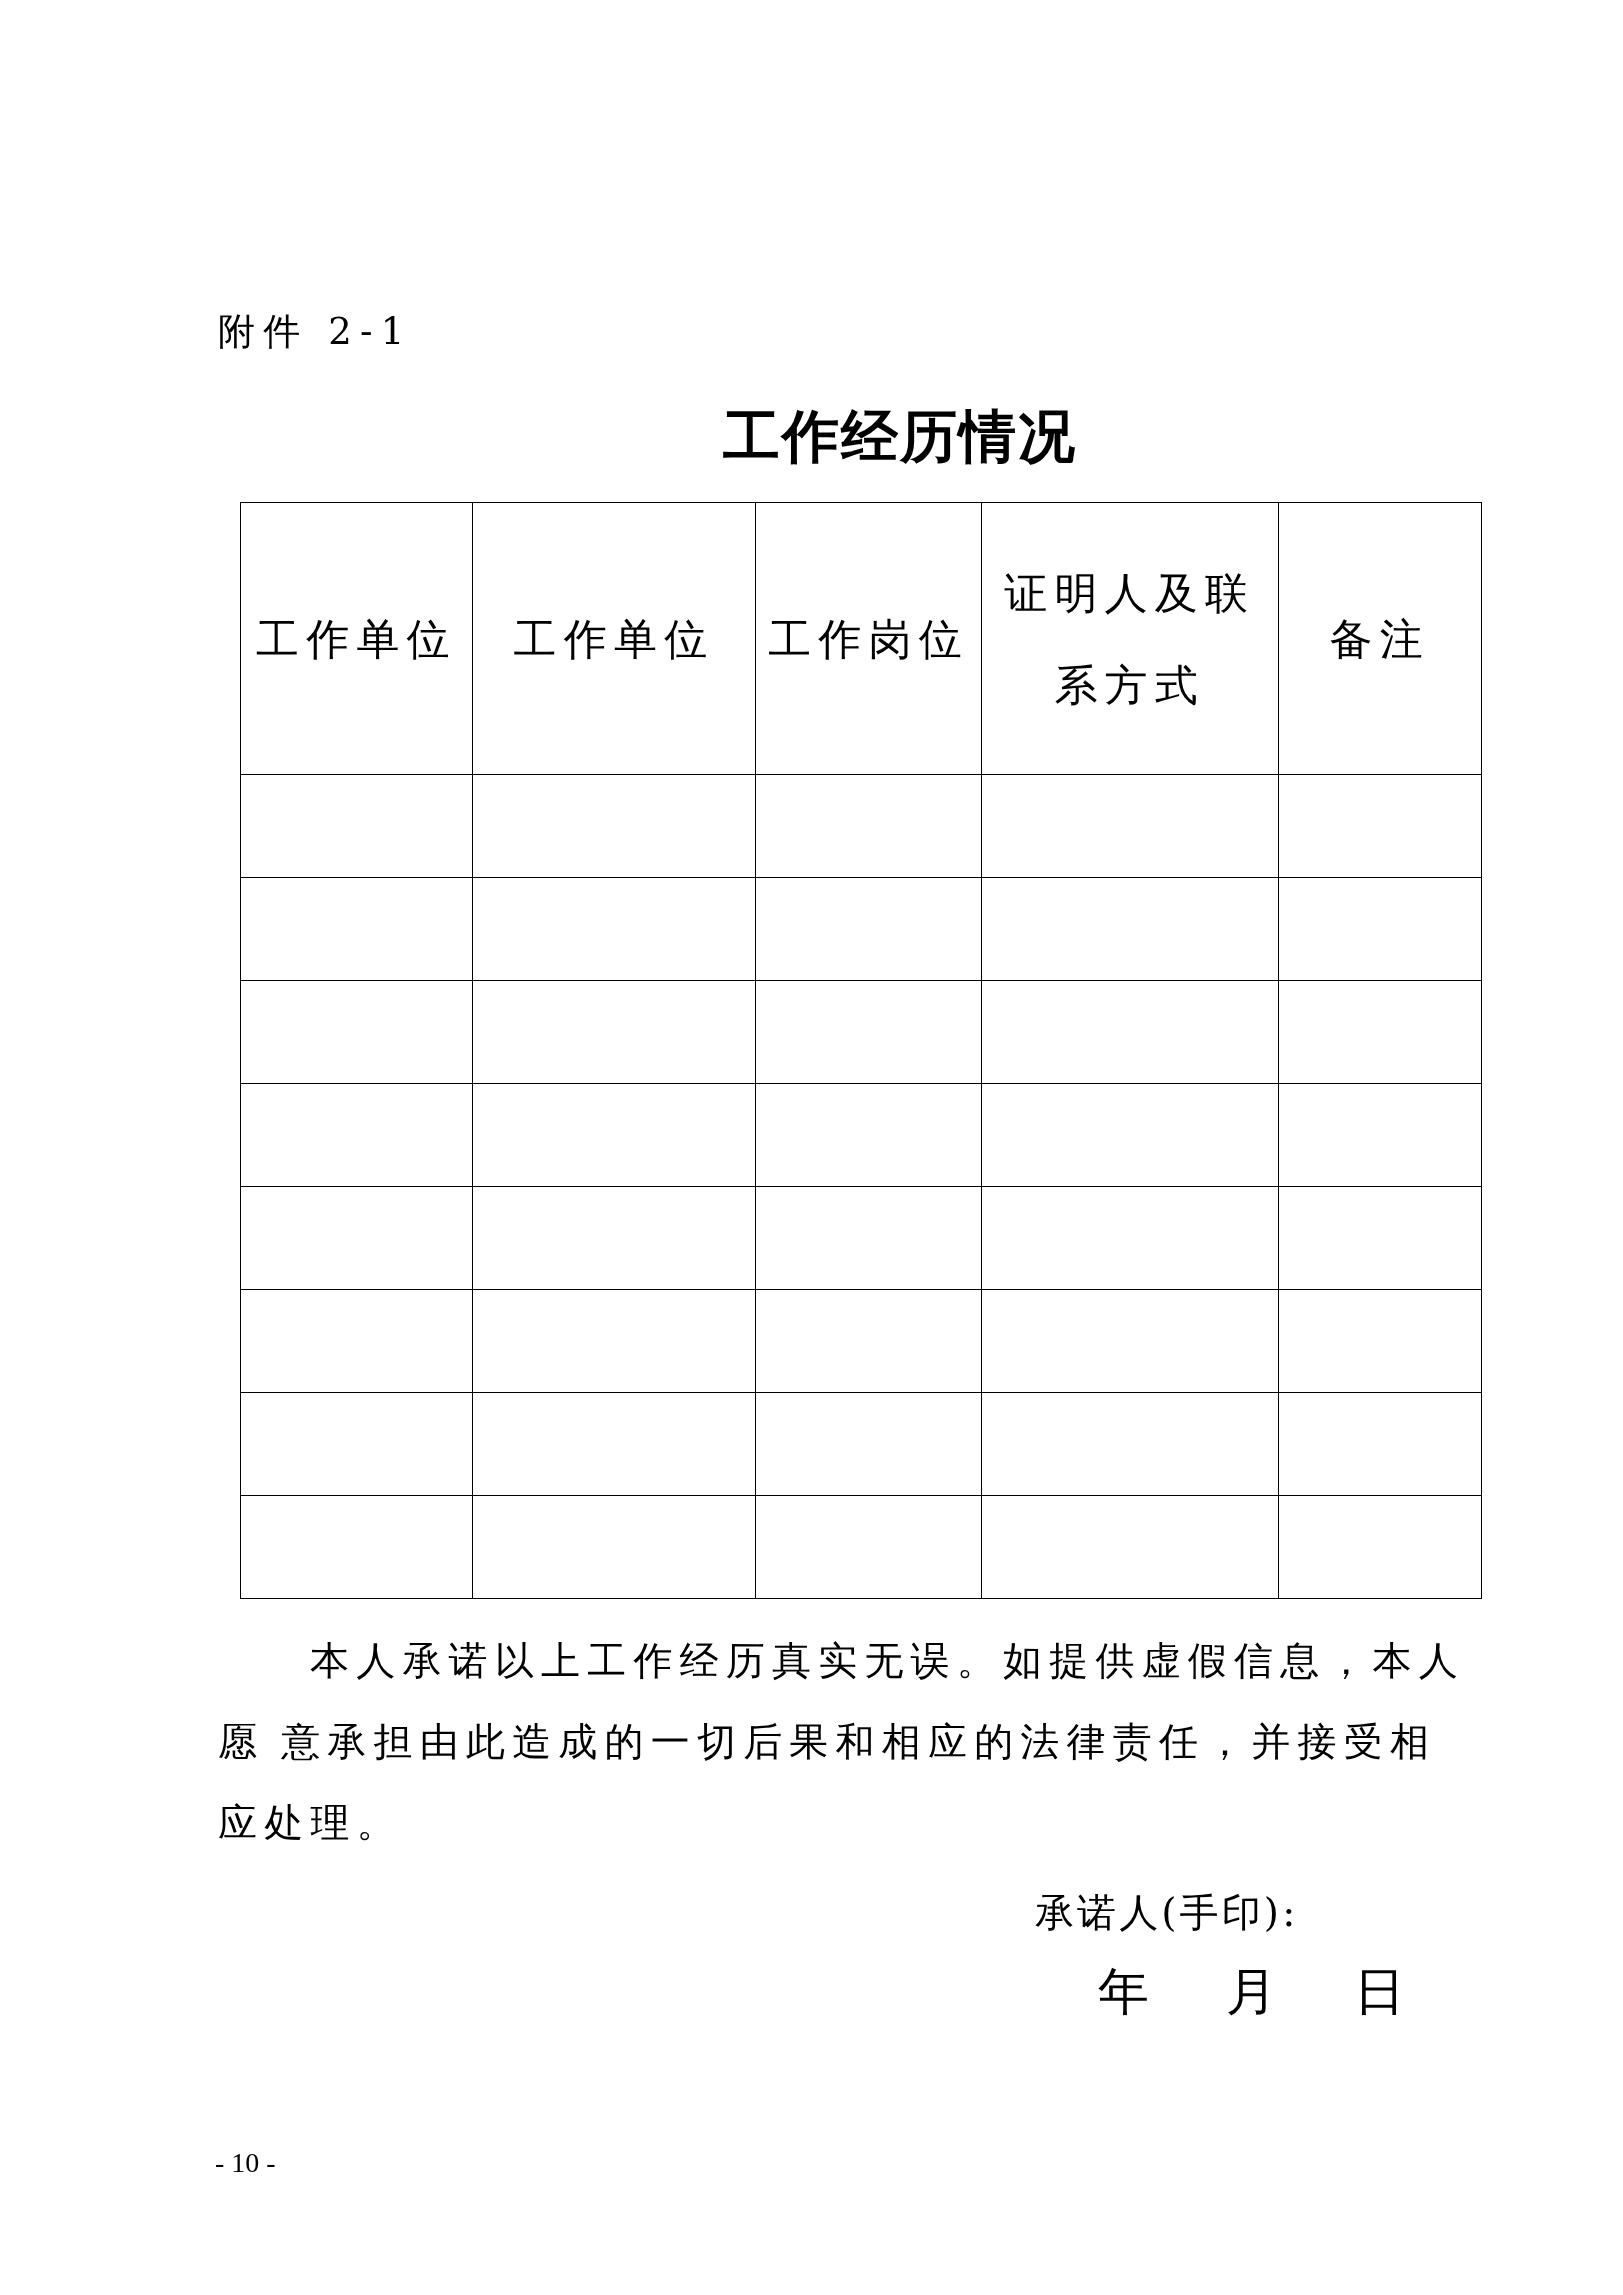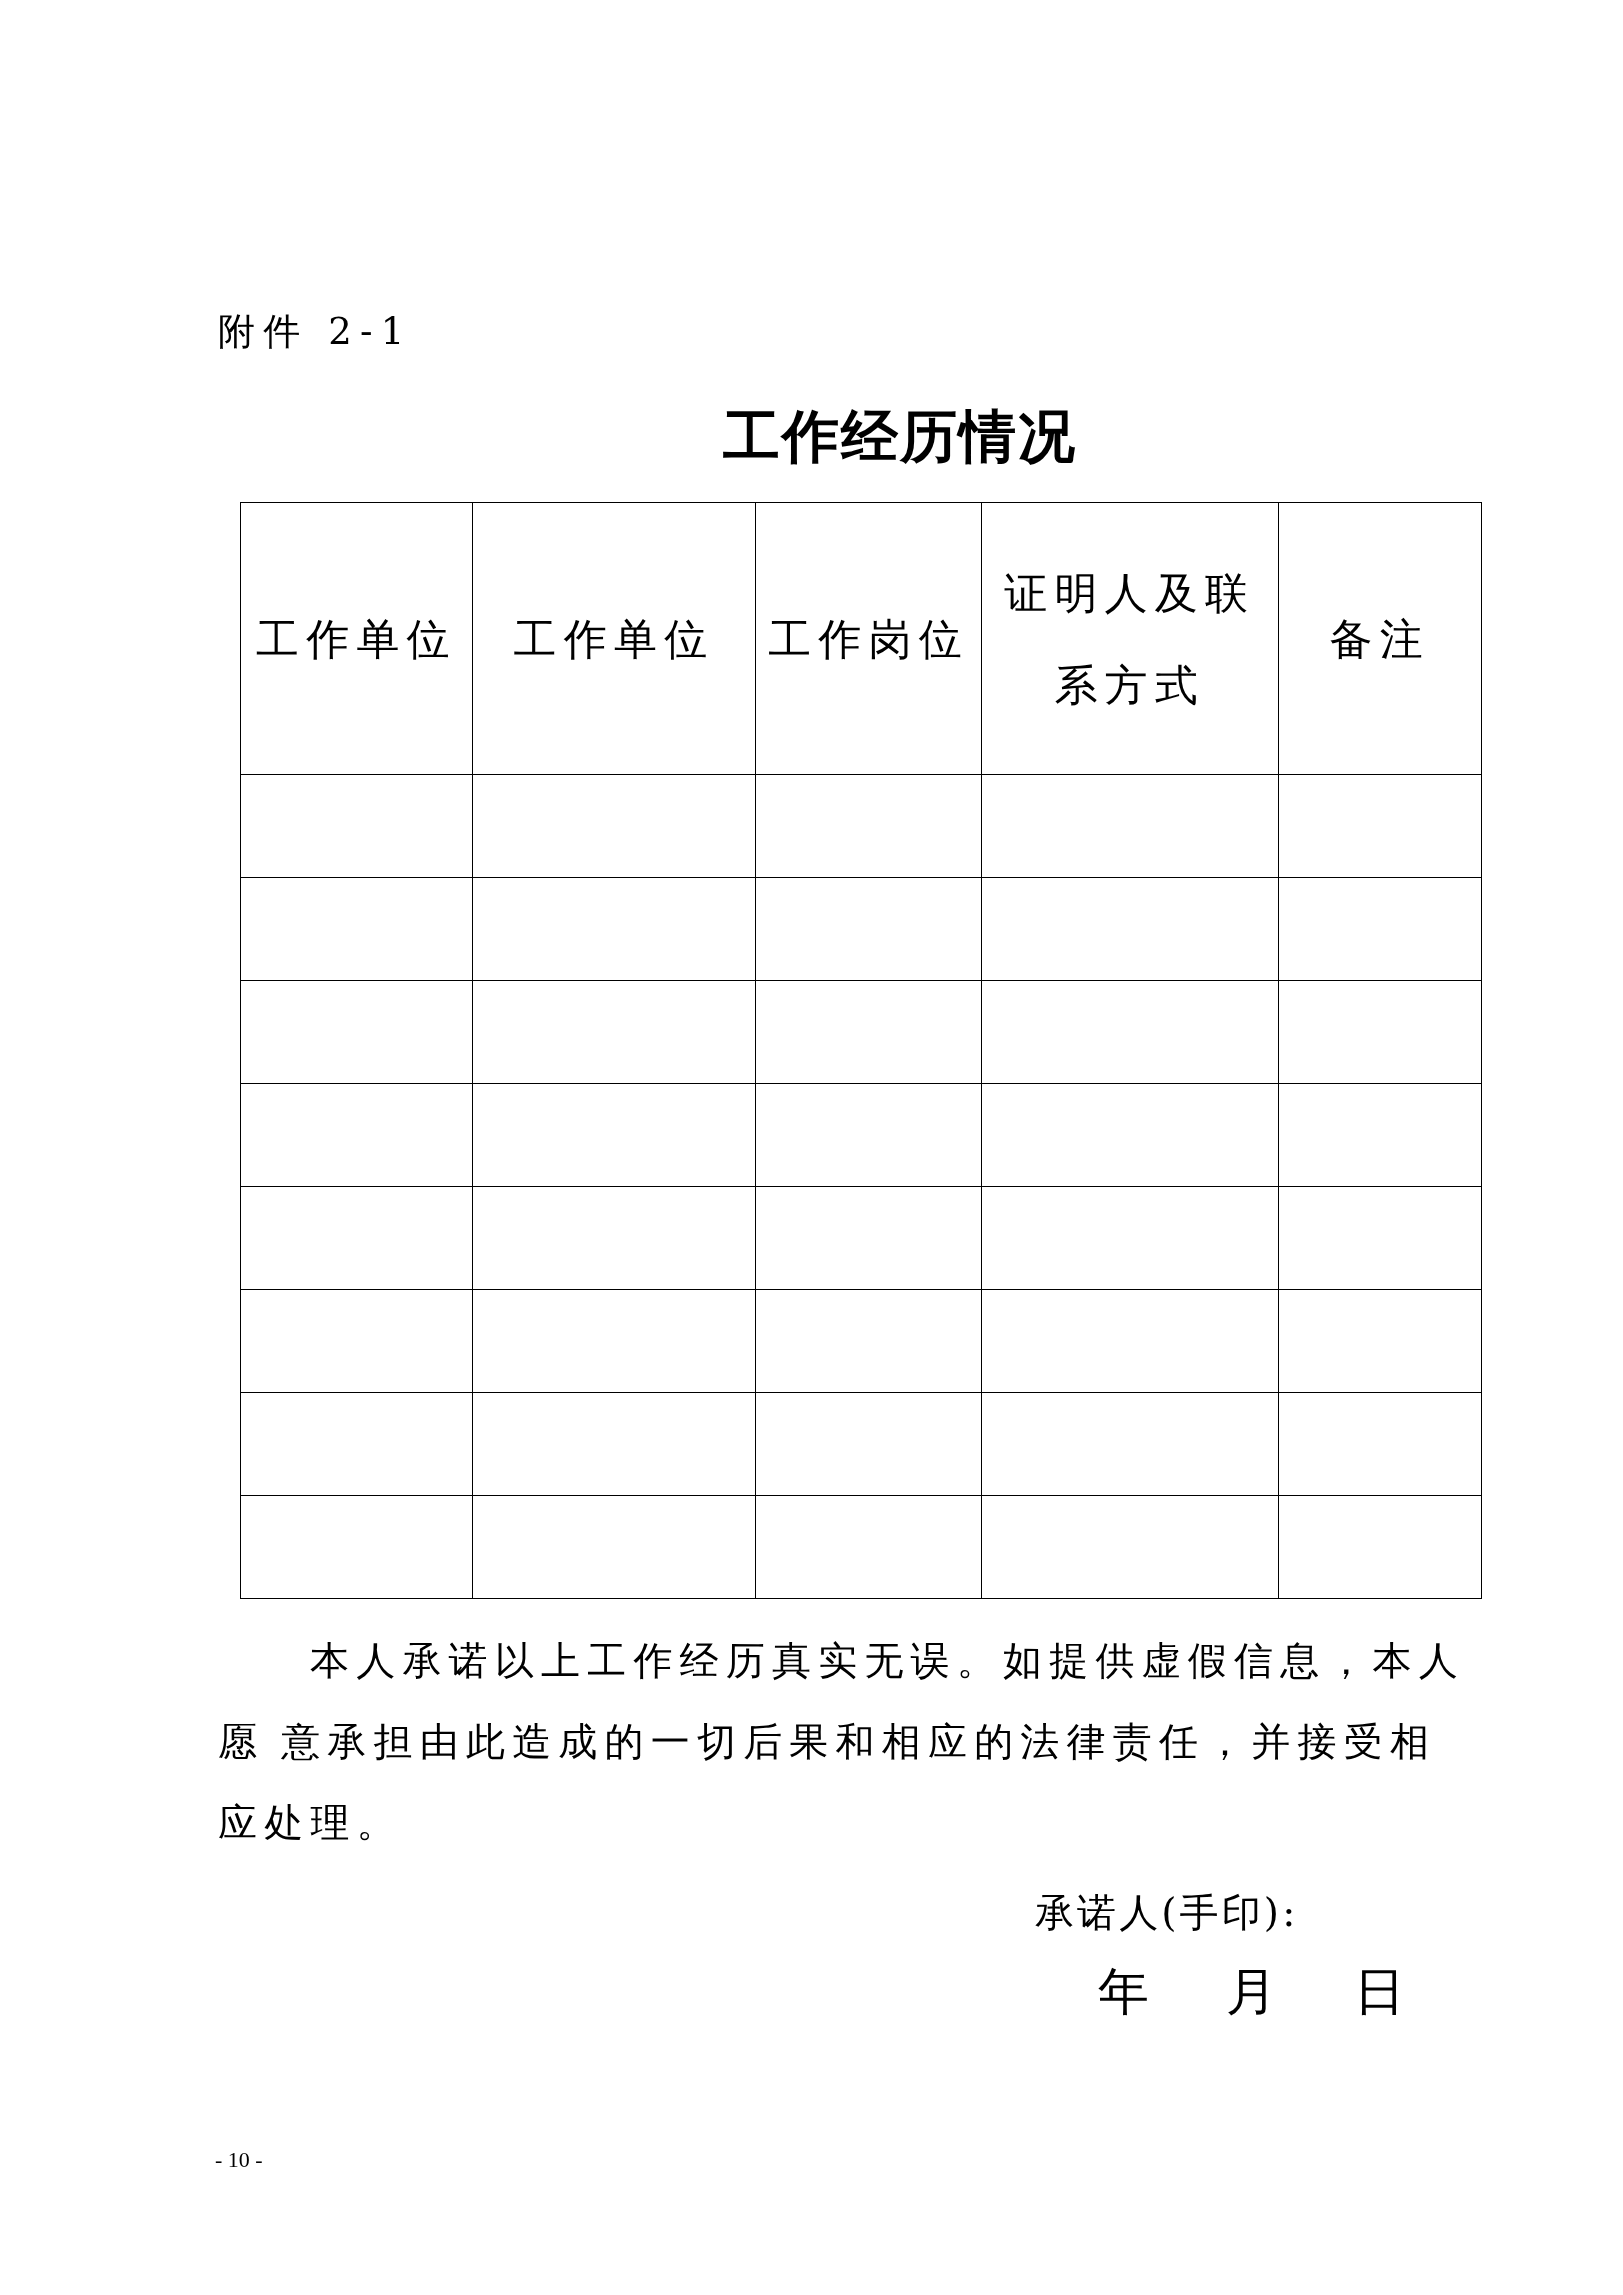--- a/index.html
+++ b/index.html
@@ -12,21 +12,21 @@
   table.grid { position:absolute; left:240px; top:502px; width:1242px; border-collapse:collapse; }
   table.grid td, table.grid th { border:1.5px solid #000; padding:0; font-weight:normal; }
   table.grid th { height:271px; font-size:43px; letter-spacing:7.2px; text-align:center; vertical-align:middle; line-height:92px; }
   table.grid td { height:102px; }
   .c1 { width:228px; } .c2 { width:279px; } .c3 { width:222px; } .c4 { width:292px; } .c5 { width:200px; }
   .para { left:218px; width:1253px; font-size:39px; letter-spacing:7.2px; line-height:81px; top:1620px;font-family:Liberation Serif, serif; }
   .para .indent { display:inline-block; width:92px; }
   .sign { left:1035px; top:1886px; font-size:39px; letter-spacing:3.1px; }
   .date { left:1098px; top:1958px; font-size:51px; word-spacing:0; }
   .date span { display:inline-block; }
-  .pageno { left:215px; top:2147px; font-size:22px; font-family:"Liberation Serif", serif; }
+  .pageno { left:215px; top:2147px; font-size:28px; font-family:"Liberation Serif", serif; }
 </style>
 </head>
 <body>
 
 <div class="abs attach">附件 2-1</div>
 
 <div class="abs title">工作经历情况</div>
 
 <table class="grid">
   <thead>

